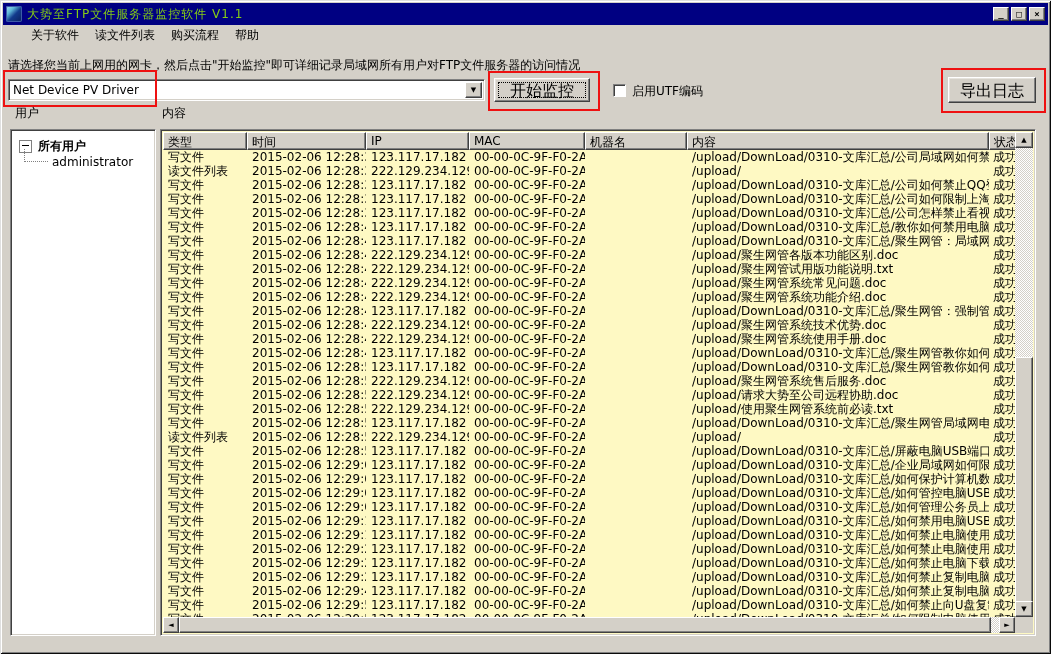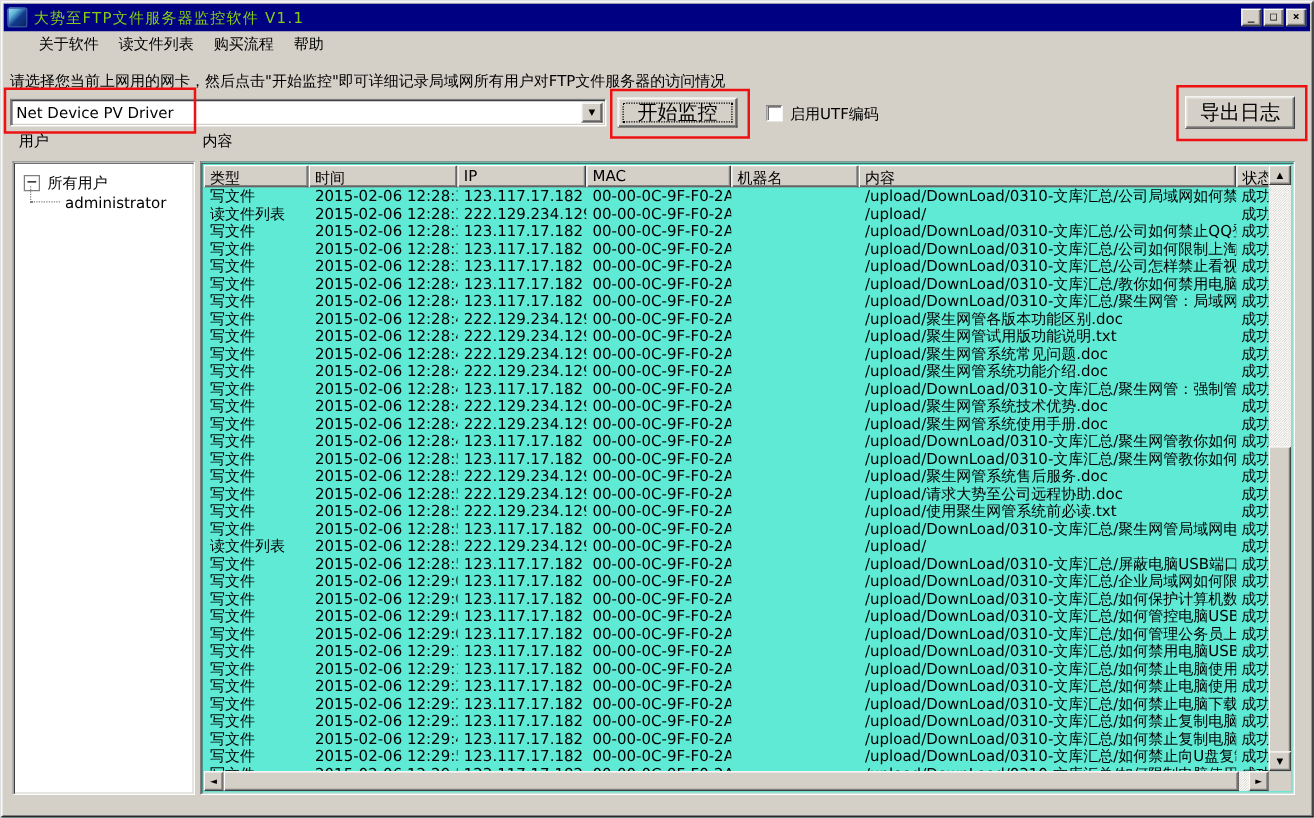--- a/index.html
+++ b/index.html
@@ -33,25 +33,25 @@
   .red-start{left:488px;top:71px;width:108px;height:36px;}
   .red-export{left:941px;top:68px;width:101px;height:41px;}
   
   .lbl-users{position:absolute;left:15px;top:105px;}
   .lbl-content{position:absolute;left:162px;top:105px;}
   
   .tree{position:absolute;left:10px;top:129px;width:146px;height:507px;background:#fff;border:1px solid;border-color:#808080 #fff #fff #808080;box-shadow:inset 1px 1px 0 #404040,inset -1px -1px 0 #d4d0c8;box-sizing:border-box;}
   .tree-root{position:absolute;left:8px;top:8px;display:flex;align-items:center;}
   .expand-box{width:11px;height:11px;border:1px solid #808080;background:#fff;position:relative;flex:0 0 11px;}
   .expand-box::before{content:"";position:absolute;left:2px;right:2px;top:4px;height:1px;background:#000;}
-  .tree-root-label{margin-left:6px;white-space:nowrap;}
+  .tree-root-label{margin-left:6px;white-space:nowrap;font-weight:bold;}
   .tree-connector{position:absolute;left:13px;top:19px;width:23px;height:12px;border-left:1px dotted #808080;border-bottom:1px dotted #808080;}
   .tree-child-label{position:absolute;left:41px;top:25px;white-space:nowrap;}
   
-  .table{position:absolute;left:160px;top:129px;width:876px;height:507px;background:#5eead4;border:1px solid;border-color:#808080 #fff #fff #808080;box-shadow:inset 1px 1px 0 #404040,inset -1px -1px 0 #d4d0c8;box-sizing:border-box;}
+  .table{position:absolute;left:160px;top:129px;width:876px;height:507px;background:#fef9c3;border:1px solid;border-color:#808080 #fff #fff #808080;box-shadow:inset 1px 1px 0 #404040,inset -1px -1px 0 #d4d0c8;box-sizing:border-box;}
   .table-clip{position:absolute;left:2px;top:2px;right:2px;bottom:2px;overflow:hidden;}
   .theader{position:absolute;left:0;top:0;right:18px;height:18px;display:flex;overflow:hidden;}
   .hcell{background:#d4d0c8;border:1px solid #404040;border-top-color:#fff;border-left-color:#fff;box-shadow:inset -1px -1px 0 #808080;box-sizing:border-box;padding:1px 0 0 4px;overflow:hidden;white-space:nowrap;flex:none;}
   .rows{position:absolute;left:0;top:18px;right:18px;bottom:16px;overflow:hidden;}
   .trow{display:flex;height:14px;line-height:14px;white-space:nowrap;}
   .cell{box-sizing:border-box;padding-left:5px;overflow:hidden;flex:none;}
   .col-type{width:84px;}
   .col-time{width:119px;}
   .col-ip{width:103px;}
   .col-mac{width:116px;}

